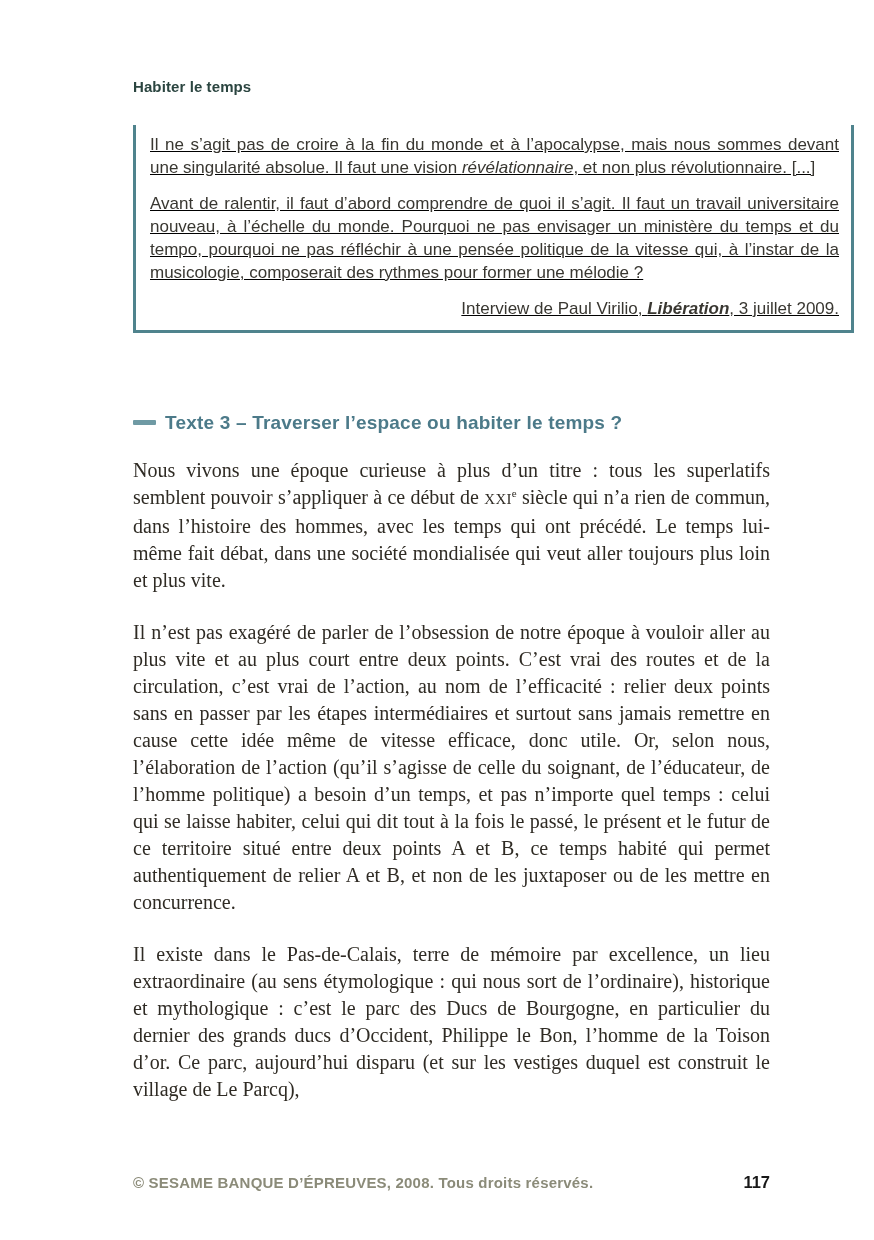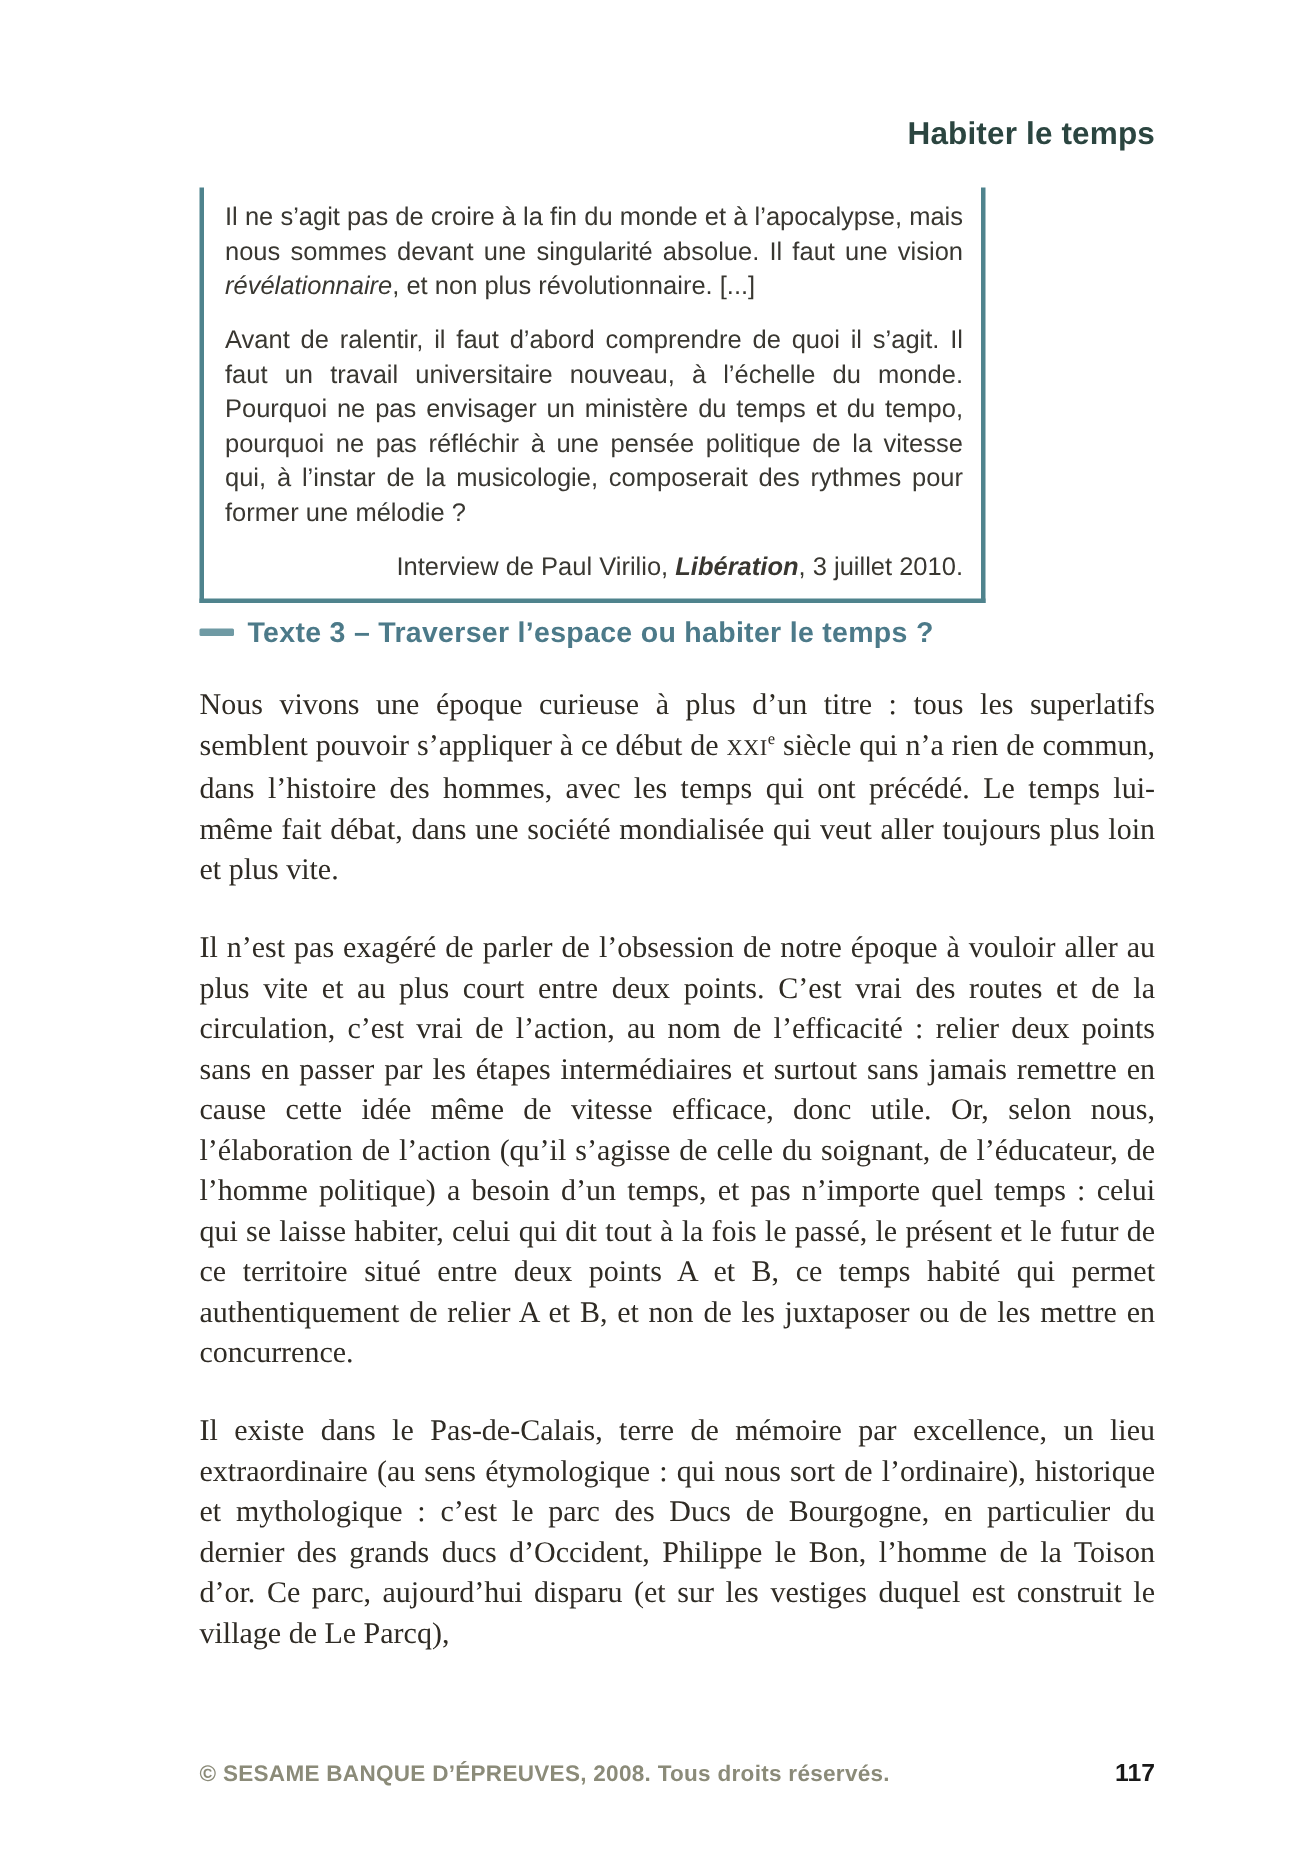--- a/index.html
+++ b/index.html
@@ -7,35 +7,35 @@
     position: relative;
     width: 874px;
     height: 1240px;
     background: #ffffff;
     overflow: hidden;
     font-family: "Liberation Sans", sans-serif;
   }
   .running-header {
     position: absolute;
     top: 78px; left: 133px; width: 637px;
-    text-align: right;
     font-weight: 700;
-    font-size: 21px;
+    font-size: 15px;
     color: var(--header-dark, #2b4540);
     letter-spacing: 0.1px;
   }
   .quote-box {
     position: absolute;
-    top: 125px; left: 133px; width: 524px;
+    top: 125px; left: 133px; width: 721px;
     box-sizing: border-box;
     margin: 0;
     border-left: 3px solid var(--accent-teal, #4f838d);
     border-right: 3px solid var(--accent-teal, #4f838d);
     border-bottom: 3px solid var(--accent-teal, #4f838d);
     padding: 8px 12px 8px 14px;
+    text-decoration: underline;
   }
   .quote-box p.q {
     margin: 0 0 13px 0;
     font-size: 17px;
     line-height: 23px;
     text-align: justify;
     color: var(--quote-ink, #393731);
   }
   .quote-box p.q:last-of-type { margin-bottom: 0; }
   .quote-box .attribution {
@@ -104,21 +104,21 @@
 
 <div class="page">
 
   <div class="running-header">
     <span>Habiter le temps</span>
   </div>
 
   <blockquote class="quote-box">
     <p class="q"><span>Il ne s’agit pas de croire à la fin du monde et à l’apocalypse, mais nous sommes devant une singularité absolue. Il faut une vision </span><em>révélationnaire</em><span>, et non plus révolutionnaire. [...]</span></p>
     <p class="q">Avant de ralentir, il faut d’abord comprendre de quoi il s’agit. Il faut un travail universitaire nouveau, à l’échelle du monde. Pourquoi ne pas envisager un ministère du temps et du tempo, pourquoi ne pas réfléchir à une pensée politique de la vitesse qui, à l’instar de la musicologie, composerait des rythmes pour former une mélodie&nbsp;?</p>
-    <p class="attribution"><span>Interview de Paul Virilio, </span><span class="src">Libération</span><span>, 3 juillet 2010.</span></p>
+    <p class="attribution"><span>Interview de Paul Virilio, </span><span class="src">Libération</span><span>, 3 juillet 2009.</span></p>
   </blockquote>
 
   <h2 class="section-title">
     <span class="dash"></span><span>Texte 3 – Traverser l’espace ou habiter le temps&nbsp;?</span>
   </h2>
 
   <div class="article">
     <p class="body-p"><span>Nous vivons une époque curieuse à plus d’un titre&nbsp;: tous les superlatifs semblent pouvoir s’appliquer à ce début de </span><span class="sc">xxi</span><sup class="ord">e</sup><span> siècle qui n’a rien de commun, dans l’histoire des hommes, avec les temps qui ont précédé. Le temps lui-même fait débat, dans une société mondialisée qui veut aller toujours plus loin et plus vite.</span></p>
     <p class="body-p">Il n’est pas exagéré de parler de l’obsession de notre époque à vouloir aller au plus vite et au plus court entre deux points. C’est vrai des routes et de la circulation, c’est vrai de l’action, au nom de l’efficacité&nbsp;: relier deux points sans en passer par les étapes intermédiaires et surtout sans jamais remettre en cause cette idée même de vitesse efficace, donc utile. Or, selon nous, l’élaboration de l’action (qu’il s’agisse de celle du soignant, de l’éducateur, de l’homme politique) a besoin d’un temps, et pas n’importe quel temps&nbsp;: celui qui se laisse habiter, celui qui dit tout à la fois le passé, le présent et le futur de ce territoire situé entre deux points A et B, ce temps habité qui permet authentiquement de relier A et B, et non de les juxtaposer ou de les mettre en concurrence.</p>
     <p class="body-p">Il existe dans le Pas-de-Calais, terre de mémoire par excellence, un lieu extraordinaire (au sens étymologique&nbsp;: qui nous sort de l’ordinaire), historique et mythologique&nbsp;: c’est le parc des Ducs de Bourgogne, en particulier du dernier des grands ducs d’Occident, Philippe le Bon, l’homme de la Toison d’or. Ce parc, aujourd’hui disparu (et sur les vestiges duquel est construit le village de Le Parcq),</p>

